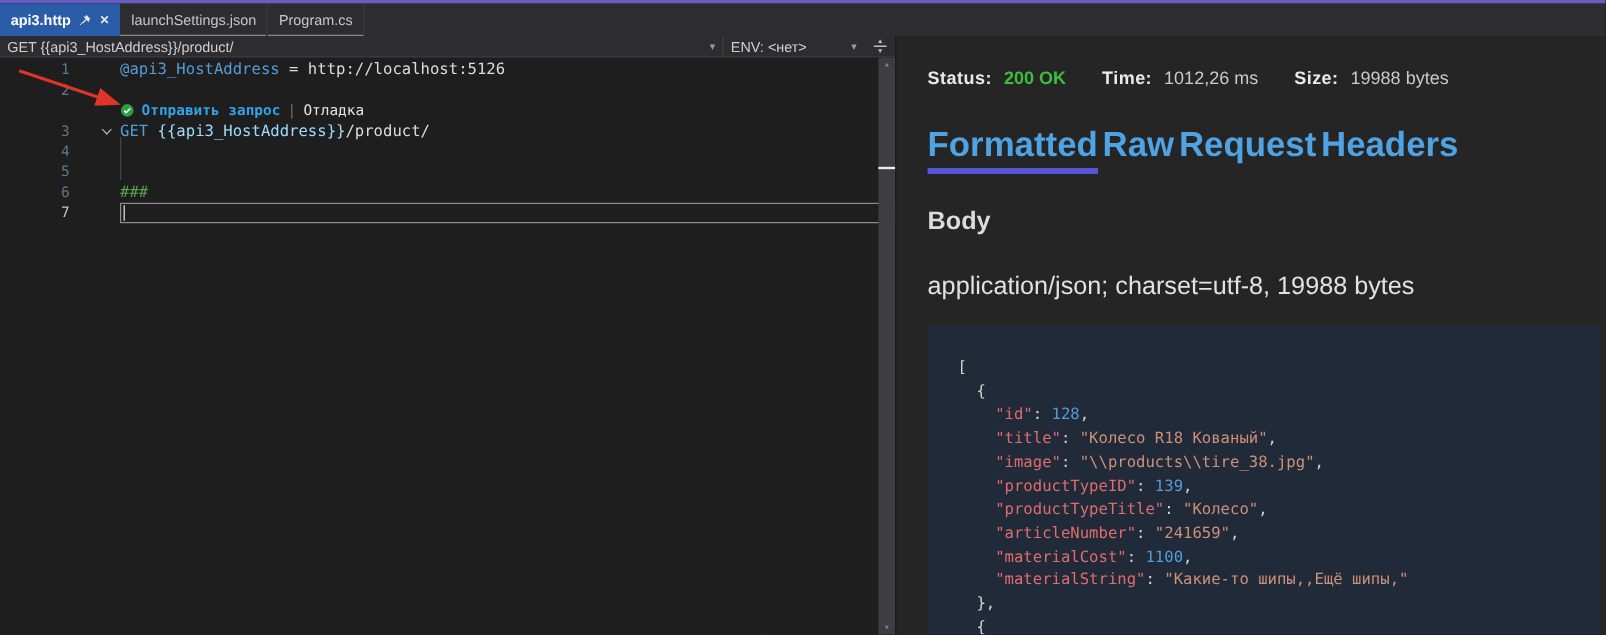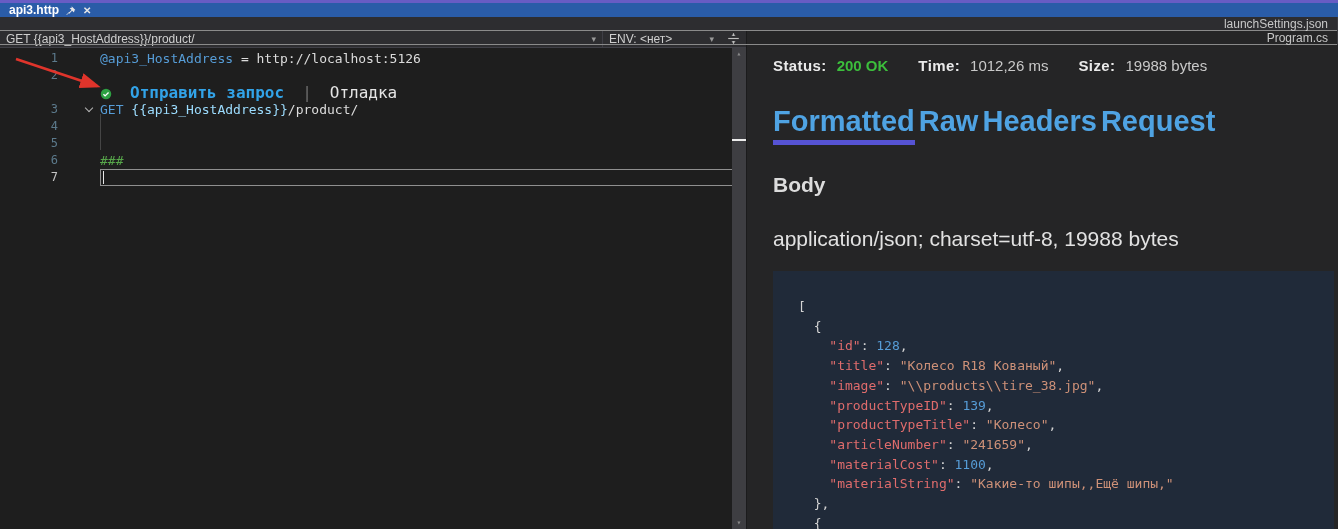--- a/index.html
+++ b/index.html
@@ -1,20 +1,20 @@
 <!DOCTYPE html>
 <html style="--top-accent: #685CC4; --active-tab: #2A5CA8; --status-ok: #3CBE3C; --response-tab: #4FA3E3; --tab-underline: #5653D4; --annotation-arrow: #E0342B; --codelens-link: #32A3E8; --comment-green: #57A64A; --keyword-blue: #569CD6; --json-key: #E06C6C; --json-string: #CE9178; --json-number: #569CD6;"><head>
 <meta charset="utf-8">
 <style>
   *{margin:0;padding:0;box-sizing:border-box;}
   html,body{width:1338px;height:529px;overflow:hidden;background:#252526;
     font-family:"Liberation Sans",sans-serif;}
   .app{width:1338px;height:529px;display:flex;flex-direction:column;}
   .top-accent{height:3px;background:var(--top-accent,#685CC4);}
-  .tabstrip{height:27px;background:#2D2D30;display:flex;align-items:stretch;position:relative;flex-direction:column;}
+  .tabstrip{height:27px;background:#2D2D30;display:flex;align-items:stretch;position:relative;}
   .tab{display:flex;align-items:center;padding:0 9px;font-size:12px;color:#c8c8c8;gap:7px;cursor:pointer;}
   .tab:not(.active){border-right:1px solid #3a3a3e;box-shadow:inset 0 -1px 0 #8a8a8a;justify-content:flex-end;}
   .tab.active{background:var(--active-tab,#2A5CA8);color:#fff;font-weight:bold;}
   .tab .ticon{display:inline-flex;align-items:center;font-size:10px;color:#e8e8e8;}
   .main{display:flex;flex:1;overflow:hidden;}
   .left{width:764px;display:flex;flex-direction:column;}
   .urlbar{height:18px;background:#2D2D30;display:flex;align-items:center;font-size:12px;color:#cfcfcf;border-bottom:1px solid #3F3F46;}
   .combo{display:flex;align-items:center;height:100%;padding:0 6px;cursor:pointer;}
   .combo.req{flex:1;}
   .combo.req .cval{flex:1;white-space:nowrap;overflow:hidden;}
@@ -27,21 +27,21 @@
   .erow{display:flex;height:17px;line-height:17px;align-items:center;}
   .num{width:58px;text-align:right;color:#5C7A8C;font-size:12px;flex:none;}
   .erow.cur .num{color:#C6C6C6;}
   .fold{width:42px;flex:none;display:flex;justify-content:flex-end;align-items:center;padding-right:8px;}
   .chev{width:6px;height:6px;border-right:1.4px solid #b5b5b5;border-bottom:1.4px solid #b5b5b5;transform:rotate(45deg);margin-bottom:3px;}
   .code{white-space:pre;color:#DCDCDC;height:17px;line-height:17px;}
   .tok-blue{color:var(--keyword-blue,#569CD6);}
   .tok-lblue{color:#9CDCFE;}
   .tok-fg{color:#DCDCDC;}
   .tok-green{color:var(--comment-green,#57A64A);}
-  .code.lens{display:flex;align-items:flex-start;font-size:16px;gap:18px;}
+  .code.lens{display:flex;align-items:flex-start;font-size:12px;gap:6px;}
   .lens-send{color:var(--codelens-link,#32A3E8);font-weight:bold;cursor:pointer;}
   .lens-div{color:#6e6e6e;}
   .lens-debug{color:#e5e5e5;cursor:pointer;}
   .code.box{width:646px;border:1px solid #8f8f8f;position:relative;}
   .caret-bar{position:absolute;left:2px;top:1px;width:1px;height:13px;background:#e8e8e8;}
   .indent-guide{position:absolute;left:100px;top:66px;width:1px;height:36px;background:#454545;}
   .anno{position:absolute;left:0;top:0;pointer-events:none;z-index:5;}
   .scrollbar{position:absolute;right:0;top:0;width:14px;height:100%;background:#3E3E42;}
   .sb-arrow{position:absolute;left:0;width:14px;text-align:center;color:#8a8a8a;font-size:8px;line-height:10px;}
   .sb-marker{position:absolute;top:91px;left:0;width:14px;height:2px;background:#ececec;}
@@ -177,22 +177,22 @@
         <span class="lbl">Status:</span>
         <span class="ok">200 OK</span>
         <span class="lbl">Time:</span>
         <span class="val">1012,26 ms</span>
         <span class="lbl">Size:</span>
         <span class="val">19988 bytes</span>
       </div>
       <div class="rtabs" id="rtabs">
           <div class="rtab active">Formatted</div>
           <div class="rtab">Raw</div>
+          <div class="rtab">Request</div>
           <div class="rtab">Headers</div>
-          <div class="rtab">Request</div>
         </div>
       <div class="body-h">Body</div>
       <div class="ctype">application/json; charset=utf-8, 19988 bytes</div>
       <div class="json-panel">
         <div id="jrows">
             <div class="jrow"><span class="tok-jp">[</span></div>
             <div class="jrow"><span class="tok-jp">  {</span></div>
             <div class="jrow"><span class="tok-jp">    </span><span class="tok-jk">"id"</span><span class="tok-jp">: </span><span class="tok-jn">128</span><span class="tok-jp">,</span></div>
             <div class="jrow"><span class="tok-jp">    </span><span class="tok-jk">"title"</span><span class="tok-jp">: </span><span class="tok-js">"Колесо R18 Кованый"</span><span class="tok-jp">,</span></div>
             <div class="jrow"><span class="tok-jp">    </span><span class="tok-jk">"image"</span><span class="tok-jp">: </span><span class="tok-js">"\\products\\tire_38.jpg"</span><span class="tok-jp">,</span></div>

